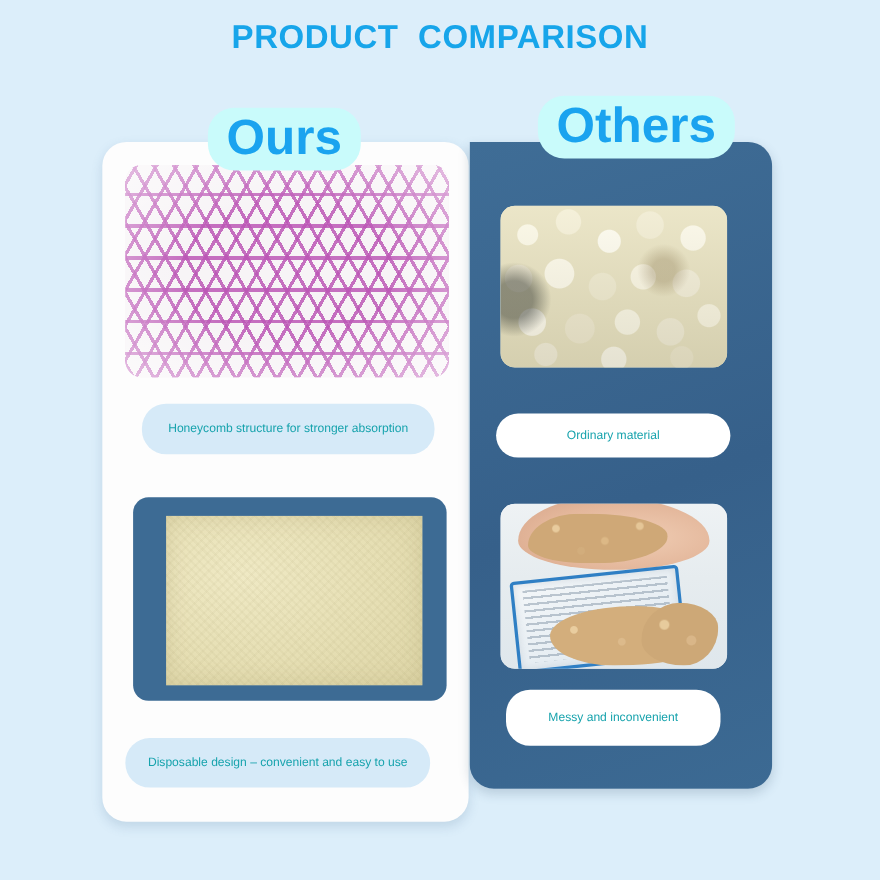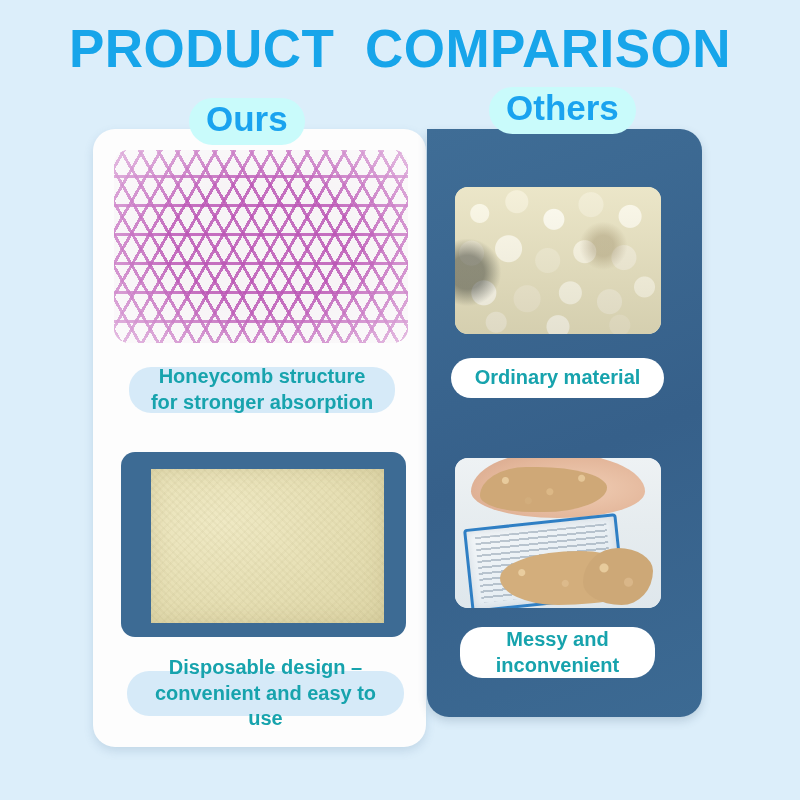--- a/index.html
+++ b/index.html
@@ -15,21 +15,21 @@
     position: relative;
   }
 
   
   .title {
     position: absolute;
     top: 18px;
     left: 0;
     width: 800px;
     text-align: center;
-    font-size: 53px;
+    font-size: 30px;
     font-weight: bold;
     letter-spacing: 0.5px;
     color: #17a5ea;
     white-space: pre;
   }
 
   
   .panel-ours {
     position: absolute;
     left: 93px;
@@ -50,21 +50,21 @@
     border-radius: 0 22px 22px 22px;
     box-shadow: 0 4px 10px rgba(50,80,110,0.20);
     background-image: linear-gradient(160deg, #3f6d96 0%, #36608a 55%, #3c6a93 100%);
   }
 
   
   .col-header {
     position: absolute;
     background: #c9fbfb;
     color: #1aa3ef;
-    font-size: 35px;
+    font-size: 45px;
     font-weight: bold;
     border-radius: 24px;
     padding: 3px 17px 7px 17px;
     line-height: 1.05;
     z-index: 5;
   }
   .header-ours  { left: 189px; top: 98px; }
   .header-others{ left: 489px; top: 87px; }
 
   
@@ -256,34 +256,34 @@
     border-radius: 50% 50% 45% 55% / 60% 40% 60% 40%;
   }
 
   
   .caption {
     position: absolute;
     display: flex;
     align-items: center;
     justify-content: center;
     text-align: center;
-    font-size: 20px;
-    font-weight: bold;
+    font-size: 11px;
+    font-weight: normal;
     line-height: 1.28;
     color: #17a3ad;
     border-radius: 22px;
     box-sizing: border-box;
     padding: 6px 14px;
   }
   .caption-light { background: #d6eaf8; }
   .caption-white { background: #ffffff; }
 
   .cap-honeycomb { left: 129px; top: 367px; width: 266px; height: 46px; }
-  .cap-disposable{ left: 127px; top: 671px; width: 277px; height: 45px; }
-  .cap-ordinary  { left: 451px; top: 358px; width: 213px; height: 40px; }
+  .cap-disposable{ left: 114px; top: 671px; width: 277px; height: 45px; }
+  .cap-ordinary  { left: 451px; top: 376px; width: 213px; height: 40px; }
   .cap-messy     { left: 460px; top: 627px; width: 195px; height: 51px; }
 </style>
 </head>
 <body>
 
 <div class="title">PRODUCT  COMPARISON</div>
 
 <div class="panel-ours"></div>
 <div class="panel-others"></div>
 

